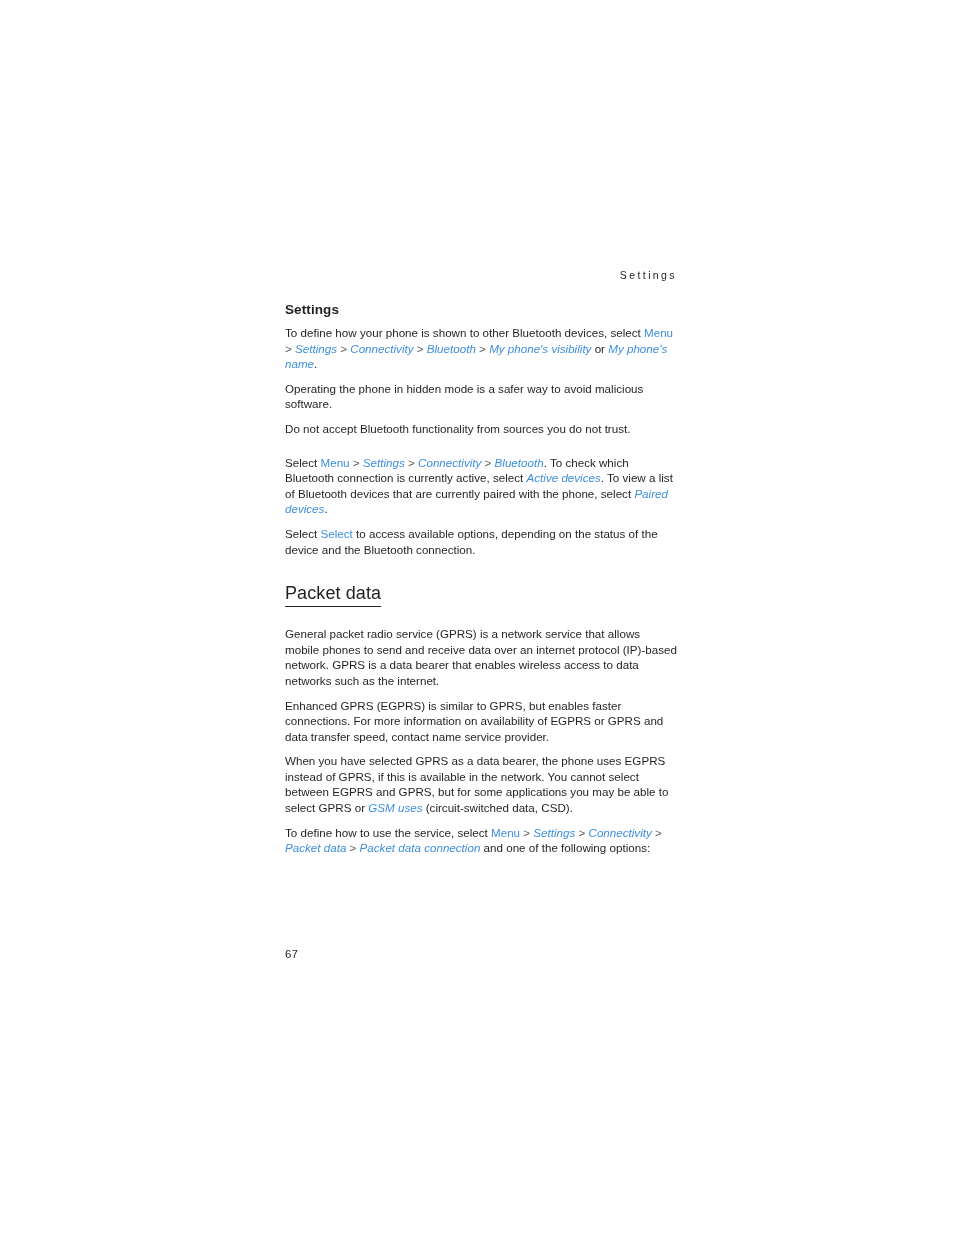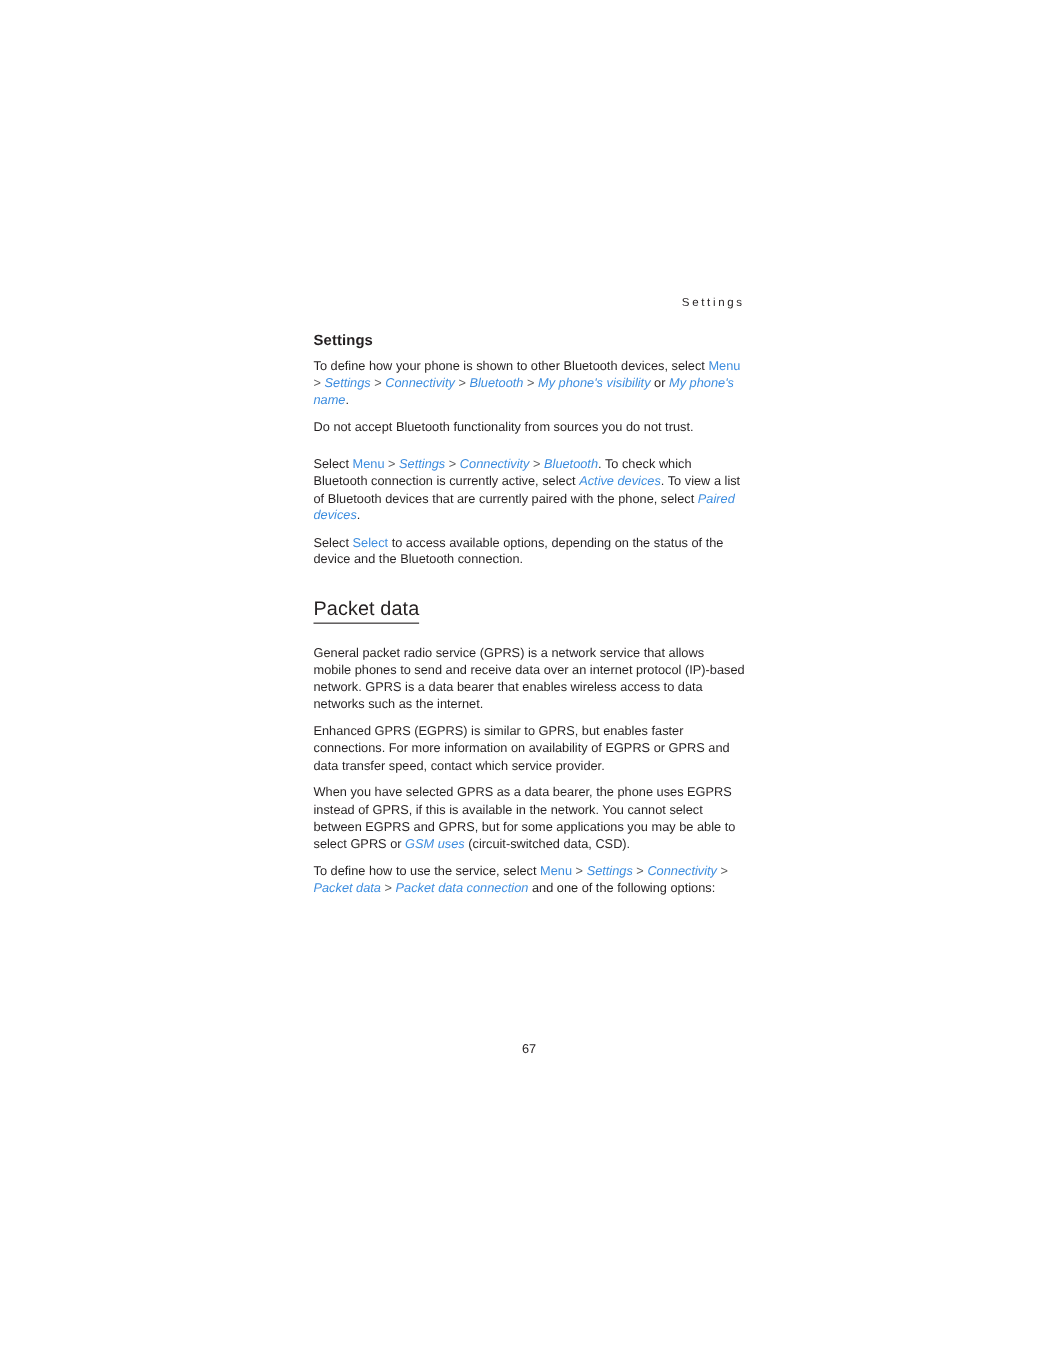--- a/index.html
+++ b/index.html
@@ -94,59 +94,60 @@
   .sep {                
     color: #5d5d5d;
   }
 
   
   .page-number {
     position: absolute;
     left: 285px;
     top: 946px;
     width: 392px;
-    text-align: center;
+    text-align: left;
     font-size: 11.6px;
     line-height: 15px;
     color: #231f20;
   }
 </style>
 </head>
 <body>
 
 <div class="page">
 
   <div class="content">
 
     <div class="running-header">Settings</div>
 
     <h2 class="section-heading">Settings</h2>
 
     <p class="body"><span>To define how your phone is shown to other Bluetooth devices, select </span><span class="ui-term">Menu</span><span class="sep"> &gt; </span><span class="path-term">Settings</span><span class="sep"> &gt; </span><span class="path-term">Connectivity</span><span class="sep"> &gt; </span><span class="path-term">Bluetooth</span><span class="sep"> &gt; </span><span class="path-term">My phone's visibility</span><span> or </span><span class="path-term">My phone's name</span><span>.</span></p>
 
+    <p class="body">Operating the phone in hidden mode is a safer way to avoid malicious software.</p>
 
     <p class="body">Do not accept Bluetooth functionality from sources you do not trust.</p>
 
 
     <div class="spacer-sm"></div>
 
 
     <p class="body"><span>Select </span><span class="ui-term">Menu</span><span class="sep"> &gt; </span><span class="path-term">Settings</span><span class="sep"> &gt; </span><span class="path-term">Connectivity</span><span class="sep"> &gt; </span><span class="path-term">Bluetooth</span><span>. To check which Bluetooth connection is currently active, select </span><span class="path-term">Active devices</span><span>. To view a list of Bluetooth devices that are currently paired with the phone, select </span><span class="path-term">Paired devices</span><span>.</span></p>
 
     <p class="body"><span>Select </span><span class="ui-term">Select</span><span> to access available options, depending on the status of the device and the Bluetooth connection.</span></p>
 
     <div class="spacer-md"></div>
 
     <div class="chapter-heading-wrap">
       <h1 class="chapter-heading">Packet data</h1>
     </div>
 
     <p class="body">General packet radio service (GPRS) is a network service that allows mobile phones to send and receive data over an internet protocol (IP)-based network. GPRS is a data bearer that enables wireless access to data networks such as the internet.</p>
 
-    <p class="body">Enhanced GPRS (EGPRS) is similar to GPRS, but enables faster connections. For more information on availability of EGPRS or GPRS and data transfer speed, contact which service provider.</p>
+    <p class="body">Enhanced GPRS (EGPRS) is similar to GPRS, but enables faster connections. For more information on availability of EGPRS or GPRS and data transfer speed, contact name service provider.</p>
 
 
     <p class="body"><span>When you have selected GPRS as a data bearer, the phone uses EGPRS instead of GPRS, if this is available in the network. You cannot select between EGPRS and GPRS, but for some applications you may be able to select GPRS or </span><span class="path-term">GSM uses</span><span> (circuit-switched data, CSD).</span></p>
 
     <p class="body"><span>To define how to use the service, select </span><span class="ui-term">Menu</span><span class="sep"> &gt; </span><span class="path-term">Settings</span><span class="sep"> &gt; </span><span class="path-term">Connectivity</span><span class="sep"> &gt; </span><span class="path-term">Packet data</span><span class="sep"> &gt; </span><span class="path-term">Packet data connection</span><span> and one of the following options:</span></p>
 
 
   </div>
 
   <div class="page-number">67</div>

